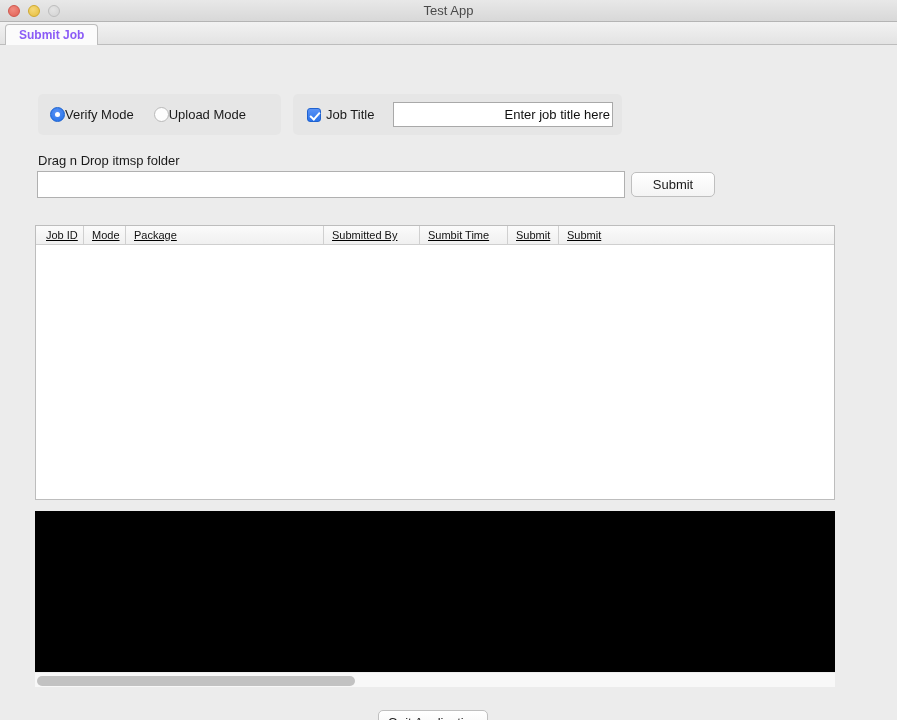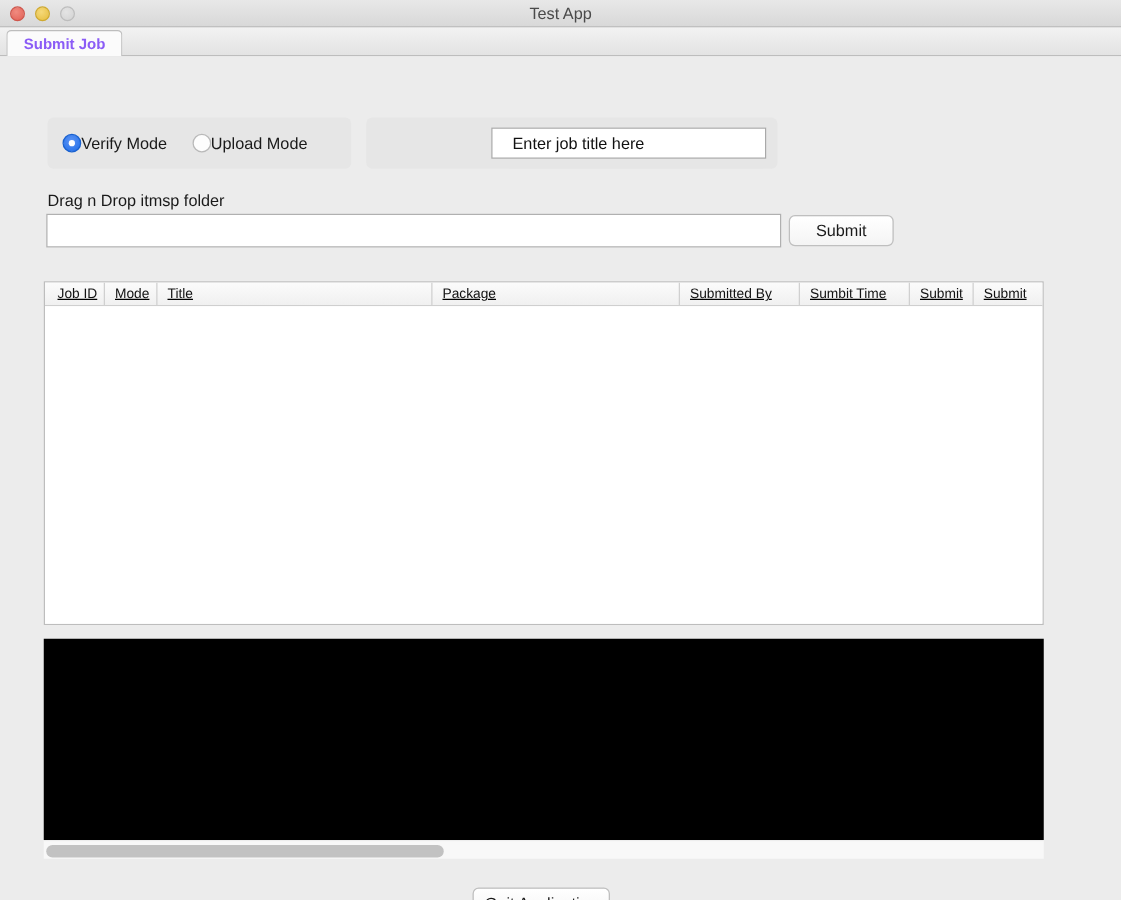--- a/index.html
+++ b/index.html
@@ -149,22 +149,23 @@
 
   .title-input {
     position: absolute;
     left: 100px; top: 8px;
     width: 220px; height: 25px;
     background: #ffffff;
     border: 1px solid #a9a9a9;
     font-family: "Liberation Sans", sans-serif;
     font-size: 13px;
     color: #111111;
-    padding: 0 16px;
+    padding: 0 2px;
     border-radius: 0;
+    text-align: right;
   }
 
   
   .dnd-label {
     position: absolute;
     left: 38px; top: 108px;
     font-size: 13px;
     color: #1a1a1a;
   }
   .dnd-input {
@@ -291,32 +292,35 @@
           <span class="ctl-label">Verify Mode</span>
         </div>
         <div class="radio-item">
           <span class="radio"></span>
           <span class="ctl-label">Upload Mode</span>
         </div>
       </div>
     </div>
 
     <div class="groupbox" id="title-group">
+      <div class="check-row">
+        <span class="checkbox"></span>
+        <span class="ctl-label">Job Title</span>
+      </div>
       <input class="title-input" type="text" value="Enter job title here" style="">
     </div>
 
     <div class="dnd-label">Drag n Drop itmsp folder</div>
     <input class="dnd-input" type="text" value="" style="">
     <button class="submit-btn">Submit</button>
 
     <div class="table">
       <div class="table-header">
         <div class="th" style="width:47px">Job ID</div>
         <div class="th" style="width:42px">Mode</div>
-        <div class="th" style="width:220px">Title</div>
         <div class="th" style="width:198px">Package</div>
         <div class="th" style="width:96px">Submitted By</div>
         <div class="th" style="width:88px">Sumbit Time</div>
         <div class="th" style="width:51px">Submit</div>
         <div class="th" style="width:56px">Submit</div>
       </div>
       <div class="table-body"></div>
     </div>
 
     <div class="console">

